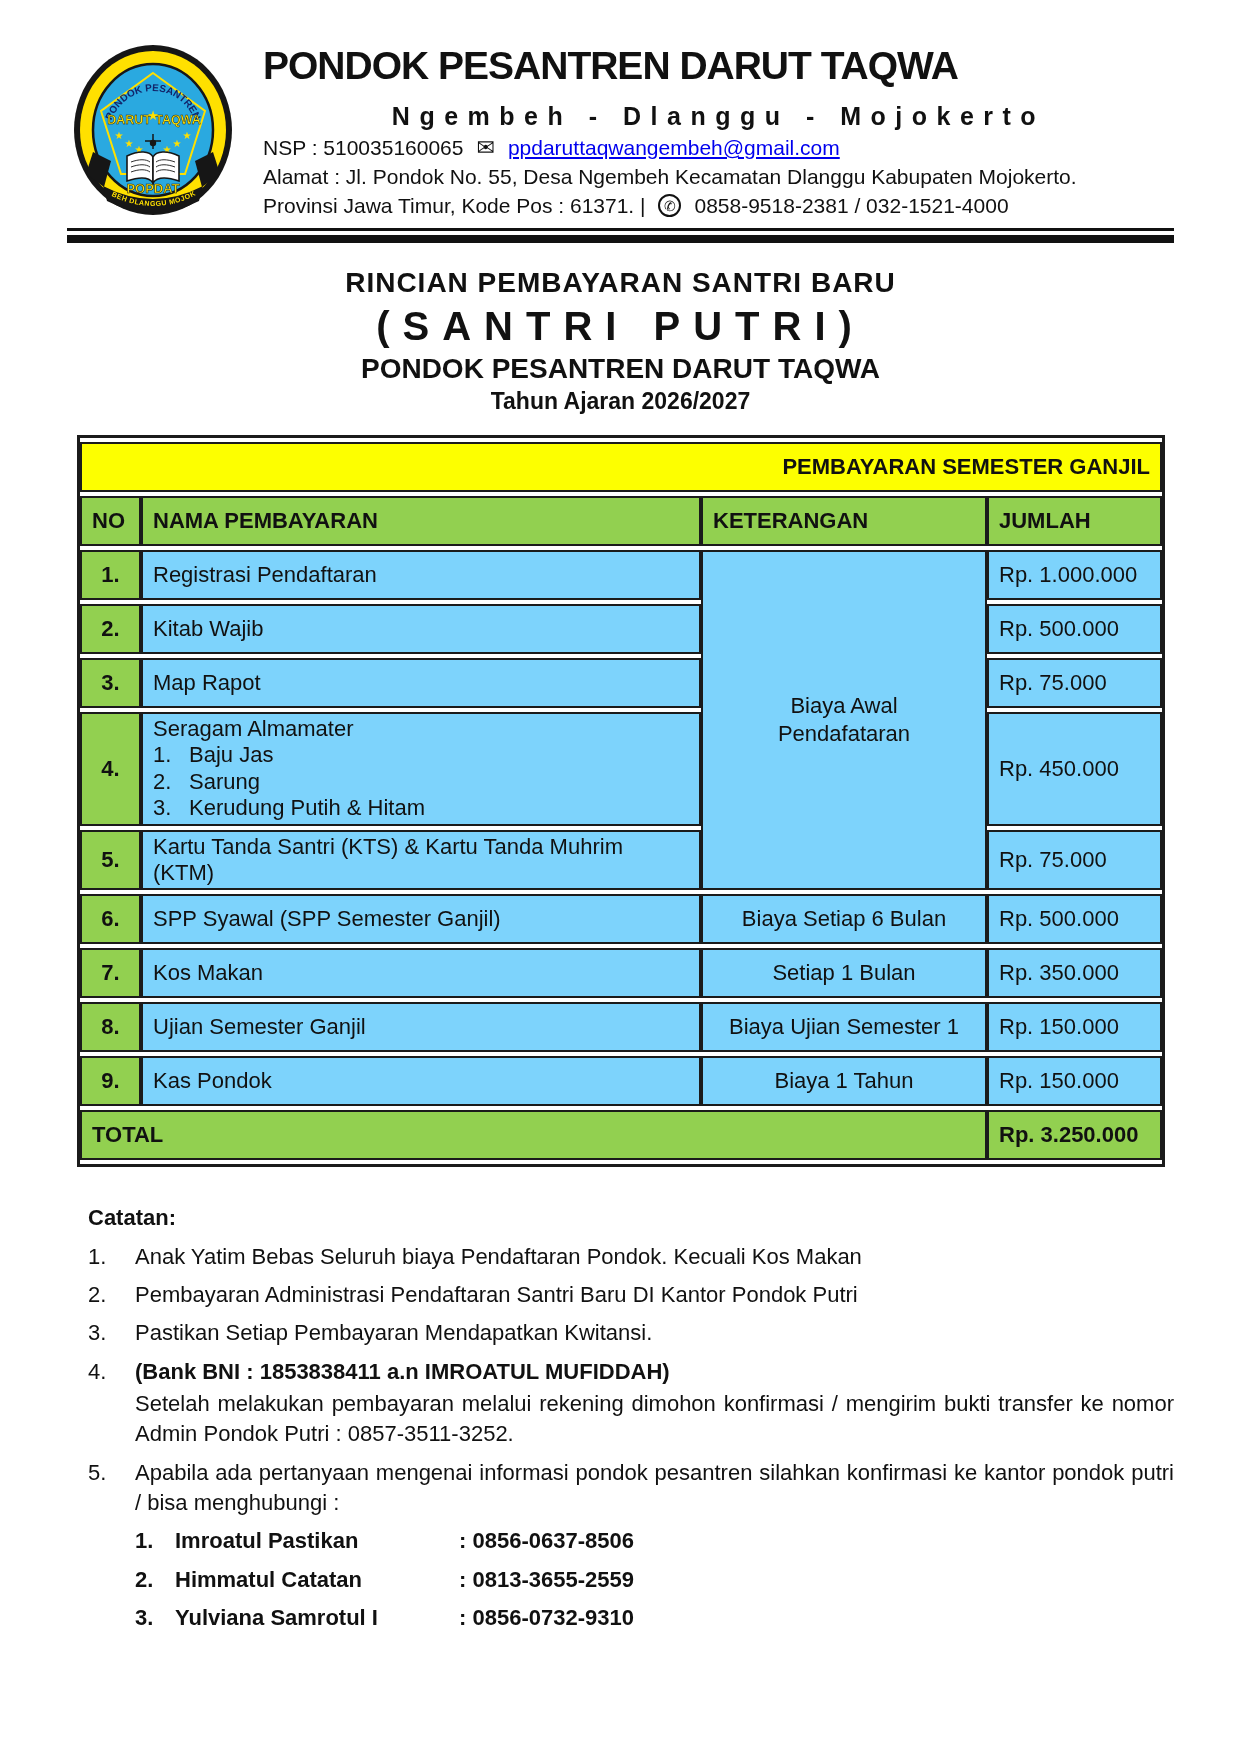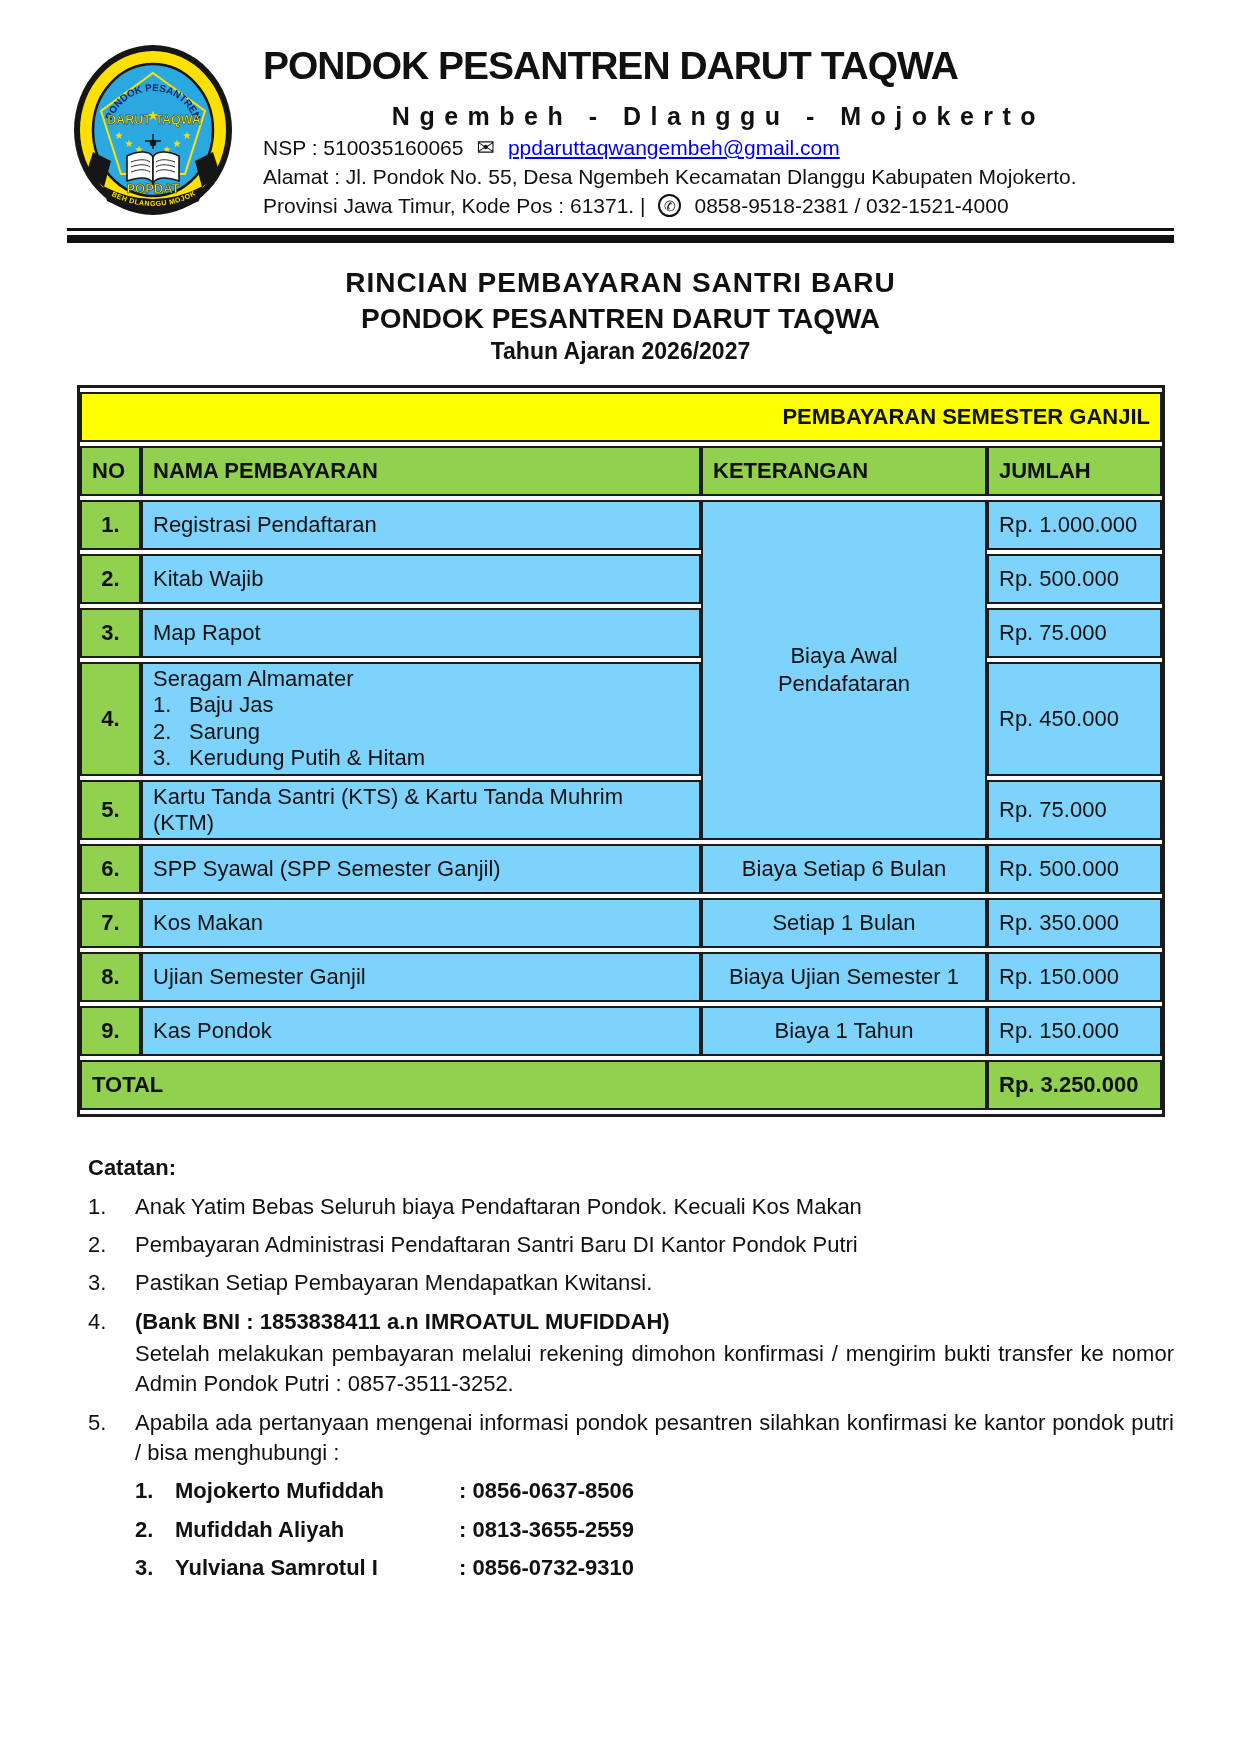--- a/index.html
+++ b/index.html
@@ -127,20 +127,21 @@
         <span class="phone-icon">✆</span>
         <span>0858-9518-2381 / 032-1521-4000</span>
       </div>
     </div>
   </div>
 
   <div class="double-rule"></div>
 
   <div class="doc-titles">
     <div class="t1">RINCIAN PEMBAYARAN SANTRI BARU</div>
+    <div class="t2">(SANTRI PUTRI)</div>
     <div class="t3">PONDOK PESANTREN DARUT TAQWA</div>
     <div class="t4">Tahun Ajaran 2026/2027</div>
   </div>
 
   <table class="pay">
     <colgroup>
         <col style="width:61px">
         <col style="width:560px">
         <col style="width:286px">
         <col style="width:175px">
@@ -251,26 +252,26 @@
         <div class="just note-para">Setelah melakukan pembayaran melalui rekening dimohon konfirmasi / mengirim bukti transfer ke nomor Admin Pondok Putri : 0857-3511-3252.</div>
       </span>
     </div>
 
     <div class="note-row">
       <span class="note-num">5.</span>
       <span class="note-body">
         <div class="just">Apabila ada pertanyaan mengenai informasi pondok pesantren silahkan konfirmasi ke kantor pondok putri / bisa menghubungi :</div>
         <div class="contact-row">
           <span class="contact-num">1.</span>
-          <span class="contact-name">Mojokerto Mufiddah</span>
+          <span class="contact-name">Imroatul Pastikan</span>
           <span class="contact-phone">: 0856-0637-8506</span>
         </div>
         <div class="contact-row">
           <span class="contact-num">2.</span>
-          <span class="contact-name">Mufiddah Aliyah</span>
+          <span class="contact-name">Himmatul Catatan</span>
           <span class="contact-phone">: 0813-3655-2559</span>
         </div>
         <div class="contact-row">
           <span class="contact-num">3.</span>
           <span class="contact-name">Yulviana Samrotul I</span>
           <span class="contact-phone">: 0856-0732-9310</span>
         </div>
       </span>
     </div>
   </div>

